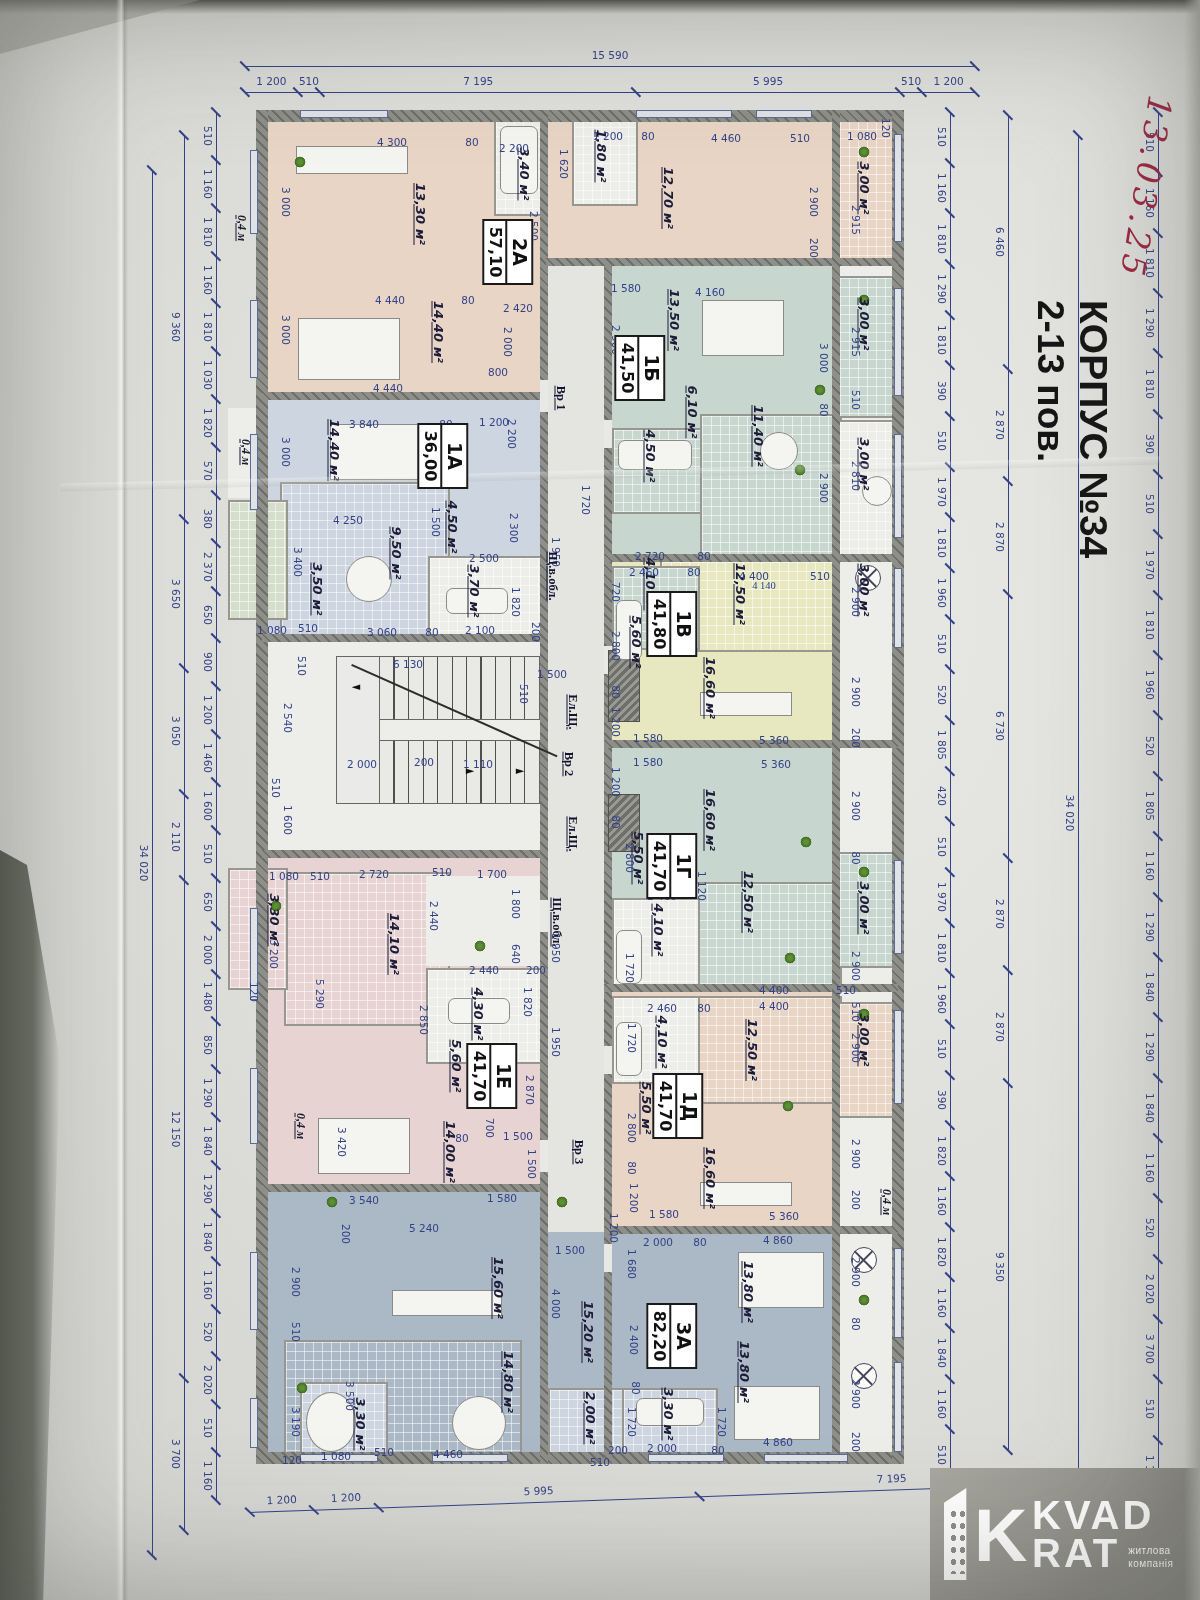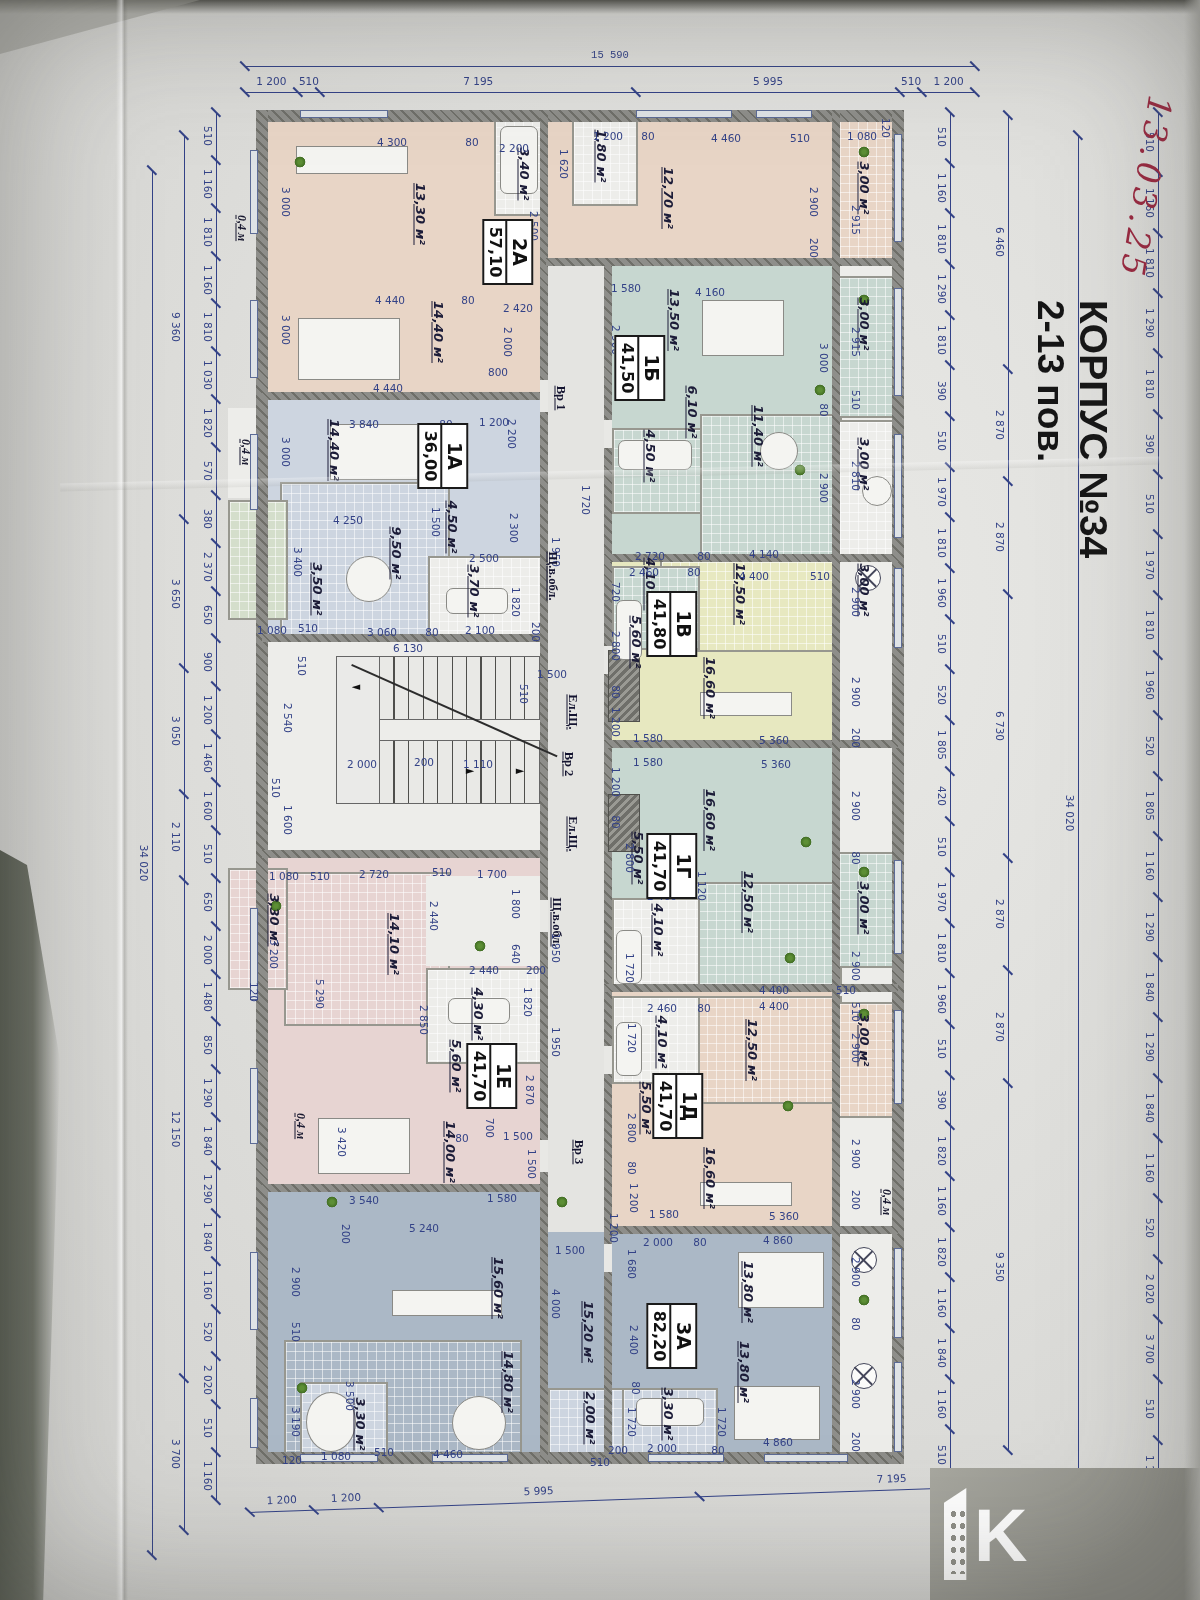--- a/index.html
+++ b/index.html
@@ -268,21 +268,21 @@
       <div class="dim v" style="left: 616px; top: 340px;">2 900</div>
       <div class="dim v" style="left: 824px; top: 358px;">3 000</div>
       <div class="dim v" style="left: 824px; top: 410px;">80</div>
       <div class="dim v" style="left: 856px; top: 342px;">2 915</div>
       <div class="dim v" style="left: 856px; top: 400px;">510</div>
       <div class="dim v" style="left: 856px; top: 476px;">2 810</div>
       <div class="dim v" style="left: 824px; top: 488px;">2 900</div>
       <div class="dim v" style="left: 586px; top: 500px;">1 720</div>
       <div class="dim" style="left: 650px; top: 556px;">2 720</div>
       <div class="dim" style="left: 704px; top: 556px;">80</div>
-      <div class="dim" style="left: 764px; top: 554px;">4 140</div>
+      <div class="dim" style="left: 764px; top: 586px; font-family: Liberation Serif, serif;">4 140</div>
       <div class="badge" style="left: 640px; top: 368px;">
         <div class="bid">1Б</div>
         <div class="barea">41,50</div>
       </div>
       <div class="room" style="left: 334px; top: 450px;">14,40 м²</div>
       <div class="room" style="left: 396px; top: 553px;">9,50 м²</div>
       <div class="room" style="left: 452px; top: 527px;">4,50 м²</div>
       <div class="room" style="left: 474px; top: 591px;">3,70 м²</div>
       <div class="room" style="left: 317px; top: 589px;">3,50 м²</div>
       <div class="dim" style="left: 364px; top: 424px;">3 840</div>
@@ -442,21 +442,21 @@
       <div class="dim" style="left: 778px; top: 1442px;">4 860</div>
       <div class="dim v" style="left: 856px; top: 1272px;">2 900</div>
       <div class="dim v" style="left: 856px; top: 1324px;">80</div>
       <div class="dim v" style="left: 856px; top: 1394px;">2 900</div>
       <div class="dim v" style="left: 856px; top: 1442px;">200</div>
       <div class="dim" style="left: 600px; top: 1462px;">510</div>
       <div class="badge" style="left: 672px; top: 1336px;">
         <div class="bid">3А</div>
         <div class="barea">82,20</div>
       </div>
-      <div class="dim" style="left: 408px; top: 648px; text-align: right;">6 130</div>
+      <div class="dim" style="left: 408px; top: 664px; text-align: right;">6 130</div>
       <div class="dim v" style="left: 302px; top: 666px;">510</div>
       <div class="dim v" style="left: 288px; top: 718px;">2 540</div>
       <div class="dim" style="left: 362px; top: 764px;">2 000</div>
       <div class="dim" style="left: 424px; top: 762px;">200</div>
       <div class="dim" style="left: 478px; top: 764px;">1 110</div>
       <div class="dim" style="left: 552px; top: 674px;">1 500</div>
       <div class="dim v" style="left: 524px; top: 694px;">510</div>
       <div class="dim v" style="left: 288px; top: 820px;">1 600</div>
       <div class="dim v" style="left: 276px; top: 788px;">510</div>
       <div class="tech" style="left: 560px; top: 398px;">Вр 1</div>
@@ -467,21 +467,21 @@
       <div class="tech" style="left: 556px; top: 922px;">Щ.в.обл.</div>
       <div class="tech" style="left: 578px; top: 1152px;">Вр 3</div>
       <div class="bal" style="left: 241px; top: 228px;">0,4 м</div>
       <div class="bal" style="left: 245px; top: 452px;">0,4 м</div>
       <div class="bal" style="left: 300px; top: 1126px;">0,4 м</div>
       <div class="bal" style="left: 886px; top: 1202px;">0,4 м</div>
       <div class="chain" style="left: 245px; top: 46px; width: 730px; height: 40px;">
         <div class="cl" style="left: 0px; top: 20px; width: 730px; height: 1.2px;"></div>
         <div class="tick" style="left: 0px; top: 20px;"></div>
         <div class="tick" style="left: 730px; top: 20px;"></div>
-        <div class="dim" style="left: 365px; top: 9px; font-family: Liberation Mono, monospace;">15 590</div>
+        <div class="dim" style="left: 365px; top: 9px;">15 590</div>
       </div>
       <div class="chain" style="left: 245px; top: 72px; width: 730px; height: 40px;">
         <div class="cl" style="left: 0px; top: 20px; width: 730px; height: 1.2px;"></div>
         <div class="tick" style="left: 0px; top: 20px;"></div>
         <div class="tick" style="left: 52.7393px; top: 20px;"></div>
         <div class="dim" style="left: 26.3697px; top: 9px;">1 200</div>
         <div class="tick" style="left: 75.1535px; top: 20px;"></div>
         <div class="dim" style="left: 63.9464px; top: 9px;">510</div>
         <div class="tick" style="left: 391.37px; top: 20px;"></div>
         <div class="dim" style="left: 233.262px; top: 9px;">7 195</div>
@@ -727,20 +727,30 @@
     <div class="t2">2-13 пов.</div>
   </div>
 
   <div id="hand-date">13.03.25</div>
 
   <div id="logo">
     <div class="licon">
       <div class="lb"></div>
       <div class="lk">K</div>
     </div>
+    <div class="ltxt">
+      <div class="w">KVAD</div>
+      <div class="lrow">
+        <span class="w">RAT</span>
+        <span class="tag">
+          <span>житлова</span><br>
+          <span>компанія</span>
+        </span>
+      </div>
+    </div>
   </div>
 
   <div class="art" id="art-top"></div>
   <div class="art" id="art-topleft"></div>
   <div class="art" id="art-leftdark"></div>
   <div class="art" id="art-fold"></div>
   <div class="art" id="art-crease"></div>
   <div class="art" id="art-right"></div>
   <div class="art" id="vignette"></div>
 </div>

